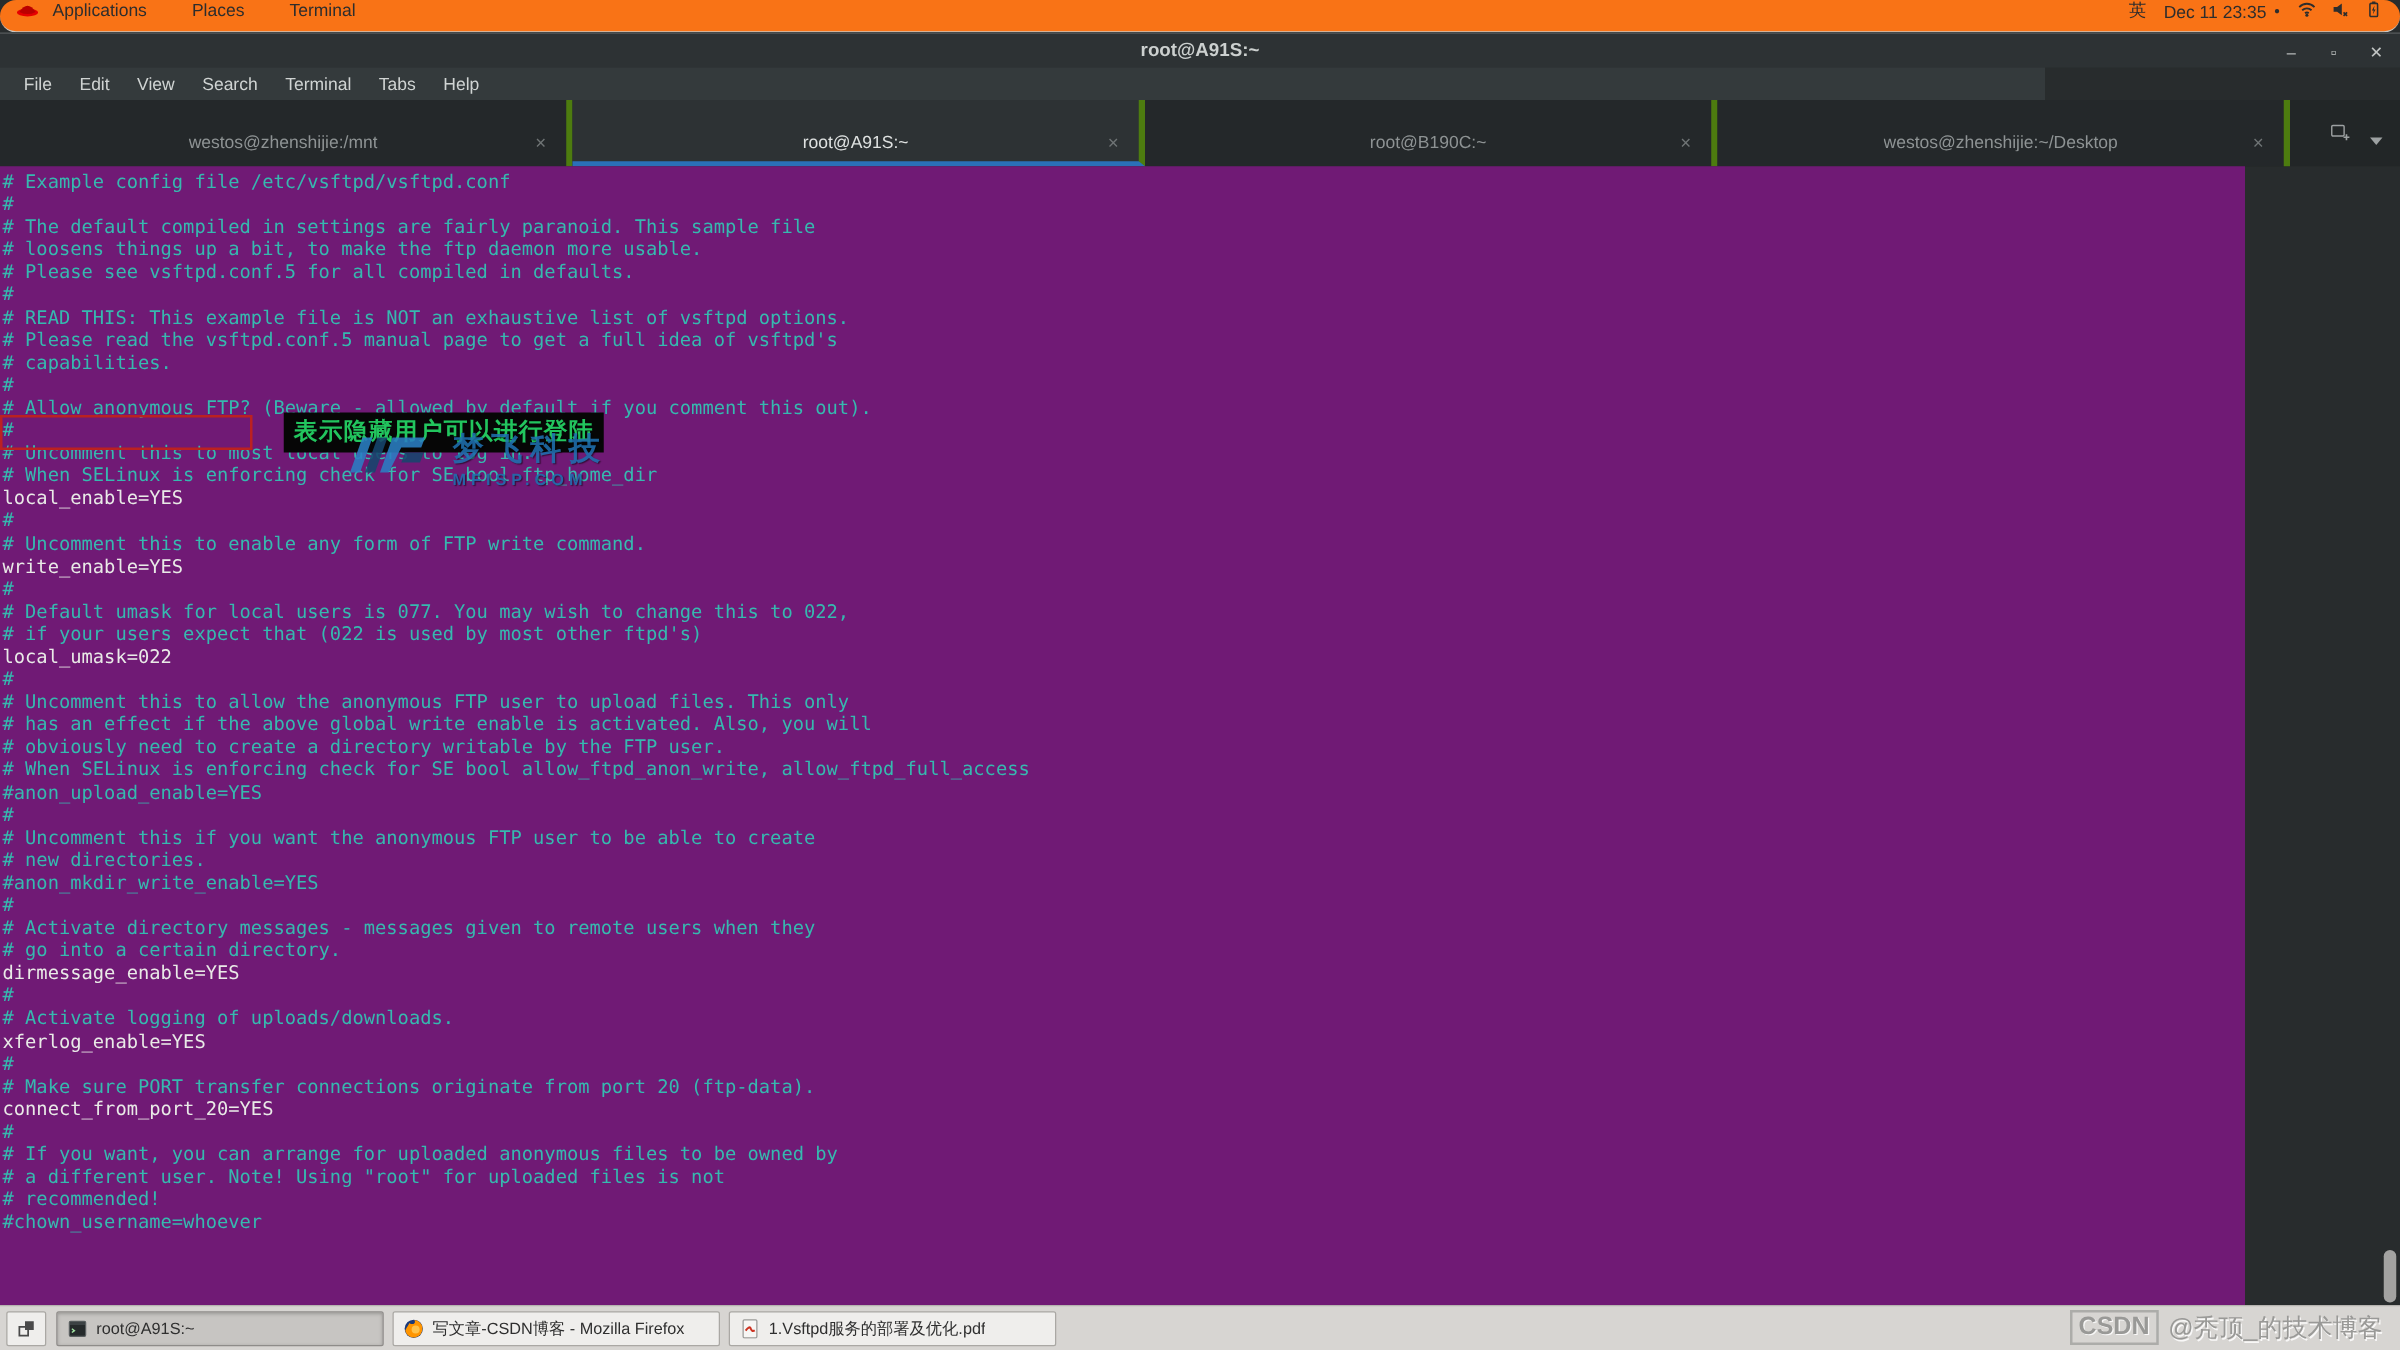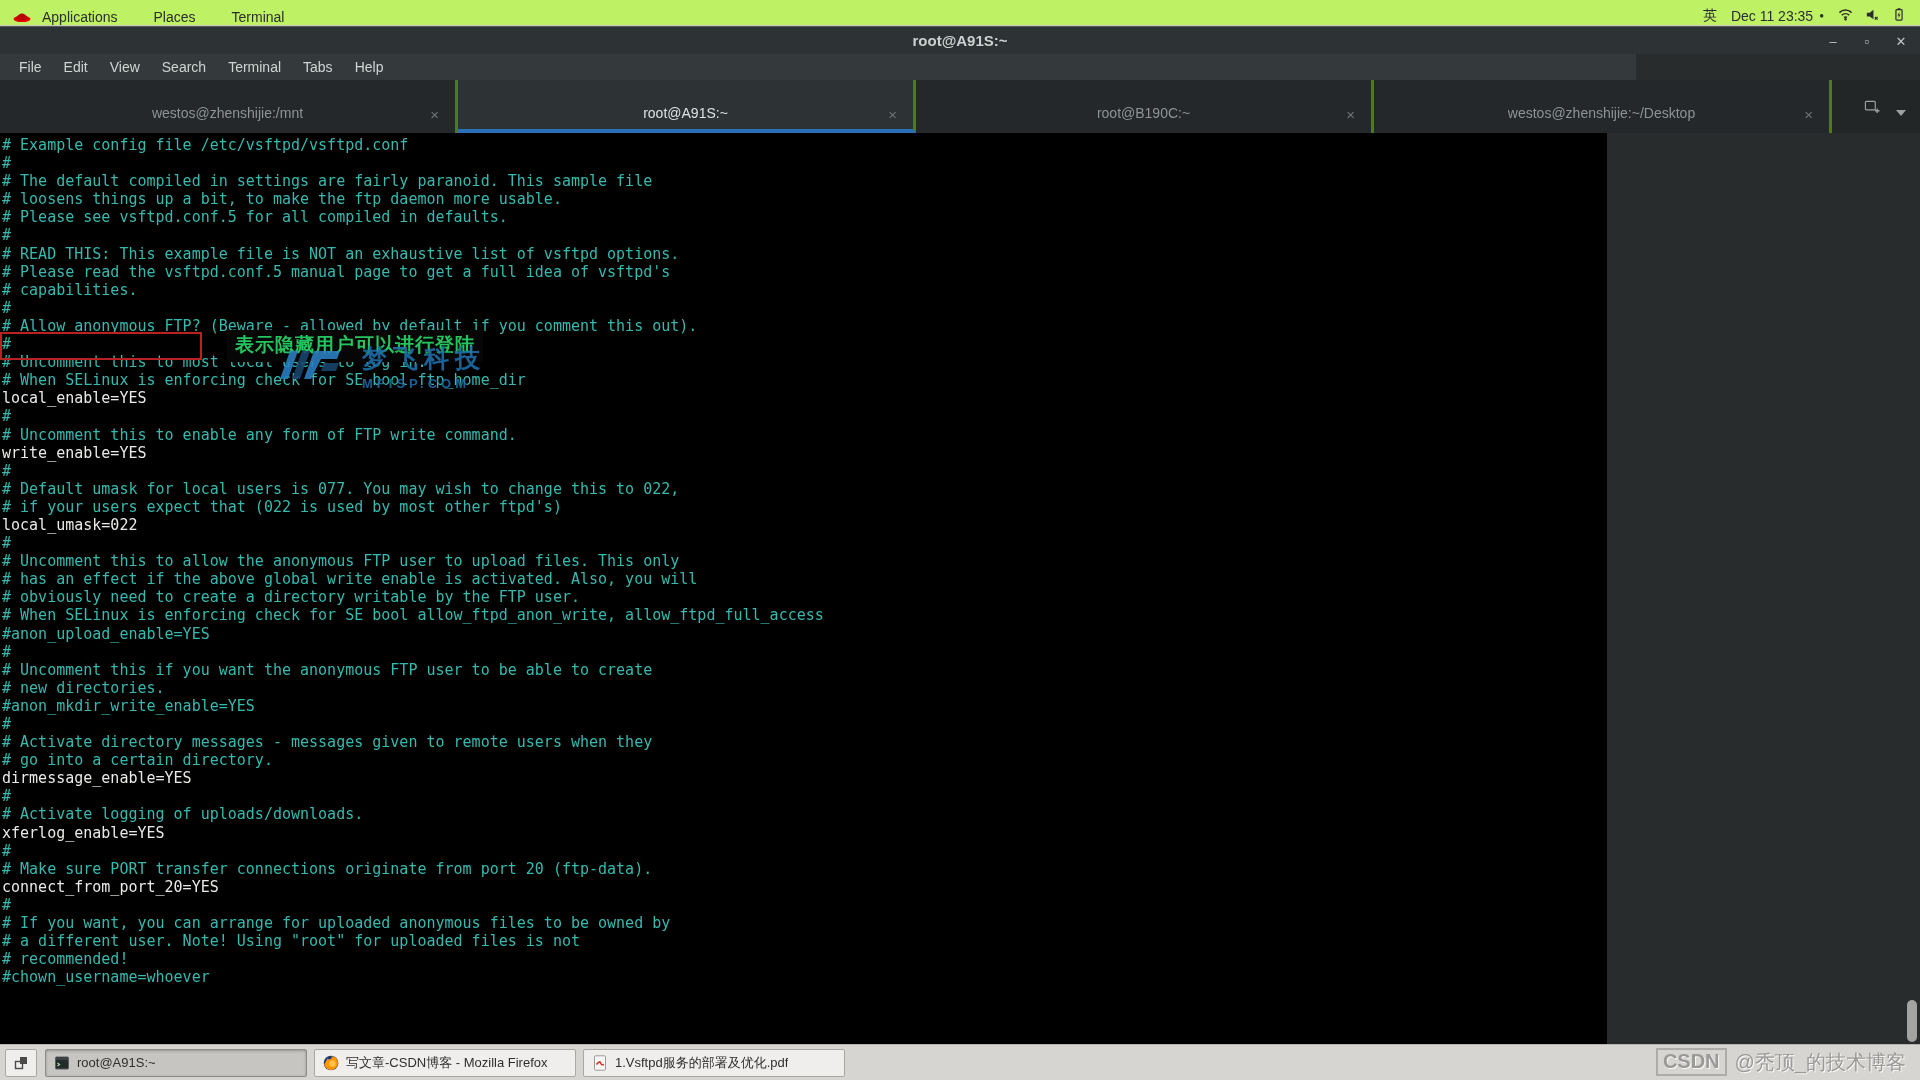--- a/index.html
+++ b/index.html
@@ -2,22 +2,22 @@
 <html><head>
 <meta charset="utf-8">
 <style>
   * { margin:0; padding:0; box-sizing:border-box; }
   html,body { width:1920px; height:1080px; }
   body { font-family:"Liberation Sans", sans-serif; }
   .page { position:relative; width:1920px; height:1080px; overflow:hidden; background:#282c2d; }
 
   
   .top-panel { position:absolute; top:0; left:0; width:1920px; height:26px;
-    background:#bef264; border-bottom:1px solid #c9c7c3; display:flex; align-items:flex-end;
-    color:#2d2d2d; font-size:14px; }
+    background:#f97316; border-bottom:1px solid #c9c7c3; display:flex; align-items:flex-start;
+    color:#2d2d2d; font-size:14px;border-radius:13px; }
   .panel-left { display:flex; align-items:center; padding-left:12px; }
   .panel-left .hat { margin-right:10px; display:flex; }
   .panel-menus { display:flex; }
   .panel-menus .pm-item { margin-right:36px; cursor:default; }
   .panel-right { margin-left:auto; display:flex; align-items:center; gap:14px; padding-right:14px; }
   .panel-right .ind { font-size:14px; }
   .clock-wrap { display:flex; align-items:center; gap:6px; }
   .clock-dot { font-size:8px; line-height:8px; }
   .sys-icons { display:flex; align-items:center; gap:12px; }
 
@@ -30,33 +30,33 @@
   .win-controls span { width:14px; text-align:center; cursor:default; }
 
   
   .menubar { position:absolute; top:54px; left:0; width:1636px; height:26px;
     background:#343a3c; display:flex; align-items:center; color:#d0d4d3; font-size:14px; padding-left:8px; }
   .menubar .mb-item { padding:0 11px; cursor:default; }
 
   
   .tabbar { position:absolute; top:80px; left:0; width:1920px; height:53px;
     background:#222627; display:flex; }
-  .tab { flex:0 0 458px; position:relative; background:#24282a; border-right:3px solid #4d7c0f;
+  .tab { flex:0 0 458px; position:relative; background:#24282a; border-right:5px solid #4d7c0f;
     display:flex; align-items:flex-end; justify-content:center; padding-bottom:12px;
     color:#8e9394; font-size:14px; cursor:pointer; }
   .tab .tab-label { max-width:380px; overflow:hidden; white-space:nowrap; }
   .tab .tab-close { position:absolute; right:16px; bottom:10px; color:#6f7475; font-size:15px; }
   .tab.active { background:#2d3234; color:#dfe2e1; border-bottom:4px solid #2a70b8; padding-bottom:8px; }
   .tab.active .tab-close { bottom:6px; }
   .tab-extras { margin-left:auto; display:flex; align-items:flex-end; gap:16px; padding:0 14px 14px 0; }
   .chevron-down { width:0; height:0; border-left:5px solid transparent; border-right:5px solid transparent;
     border-top:6px solid #9da1a2; margin-bottom:3px; }
 
   
-  .term { position:absolute; top:133px; left:0; width:1607px; height:911px; background:#000000; }
+  .term { position:absolute; top:133px; left:0; width:1796px; height:911px; background:#701a75; }
   .term-lines { padding:3px 0 0 2px; }
   .tline { height:18.1px; line-height:18.1px; white-space:pre;
     font-family:"DejaVu Sans Mono","Liberation Mono",monospace; font-size:15px; }
   .tline.comment { color:#36b9af; }
   .tline.config { color:#e9eae7; }
   .tline.cursor::after { content:""; display:inline-block; width:8px; height:15px;
     border:1px solid #dcdcdc; vertical-align:-2px; margin-left:1px; }
   .scroll-thumb { position:absolute; right:3px; top:1000px; width:10px; height:42px;
     background:#a3a3a1; border-radius:5px; }
 

